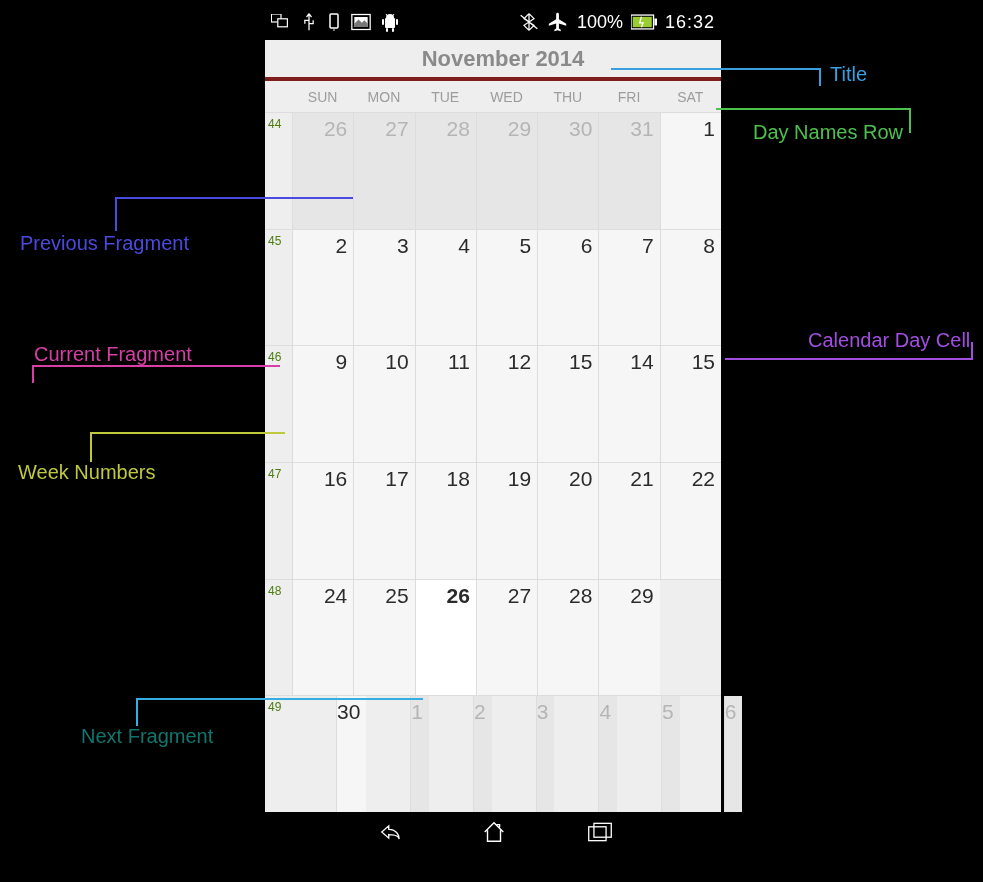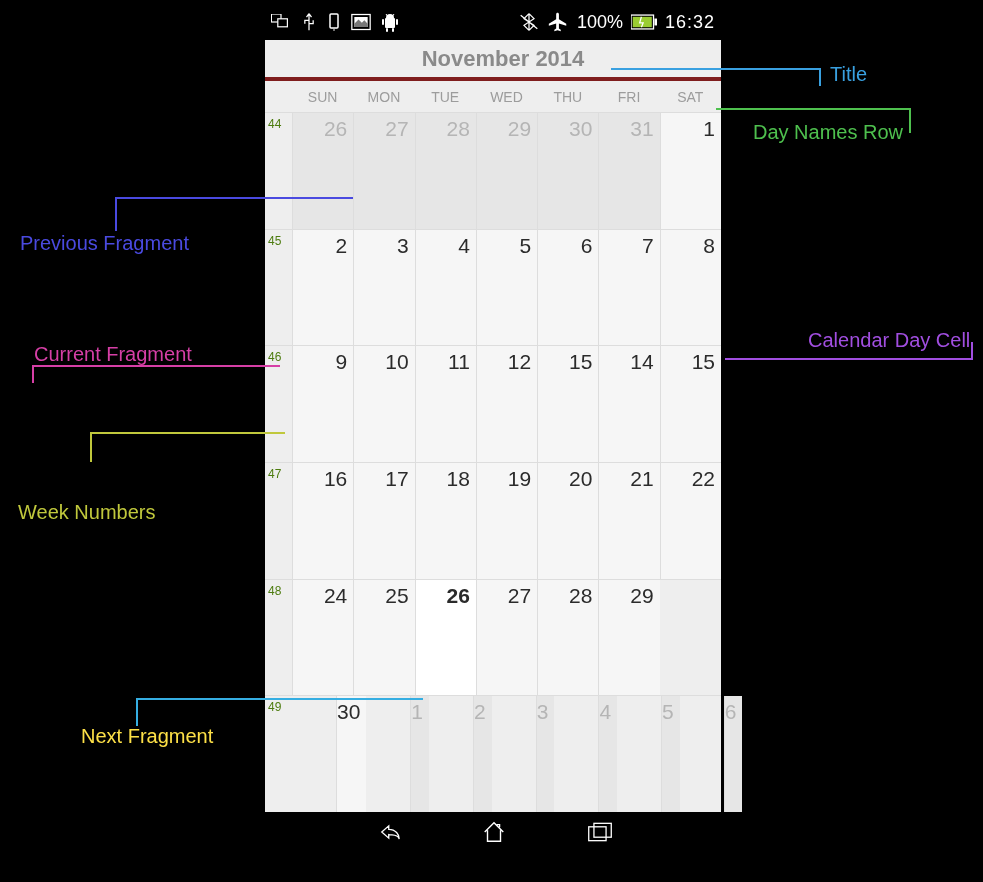--- a/index.html
+++ b/index.html
@@ -102,22 +102,22 @@
     font-family: "Segoe UI", Arial, sans-serif;
     font-size: 20px;
     white-space: nowrap;
   }
 
   .title-label { color:#39a0e0; left:830px; top:63px; }
   .daynames-label { color:#4ec04e; left:753px; top:121px; }
   .prevfrag-label { color:#4a4ae0; left:20px; top:232px; }
   .curfrag-label { color:#d63fa6; left:34px; top:343px; }
   .calcell-label { color:#a14ee0; left:808px; top:329px; }
-  .weeknums-label { color:#c0c83c; left:18px; top:461px;margin-top:40px; }
-  .nextfrag-label { color:#fde047; left:81px; top:725px; }
+  .weeknums-label { color:#c0c83c; left:18px; top:461px; }
+  .nextfrag-label { color:#0f766e; left:81px; top:725px; }
 
   .lead { position:absolute; pointer-events:none; }
 </style>
 </head>
 <body>
 
 <div class="phone">
 
   <div class="status-bar">
     <div class="status-left">

